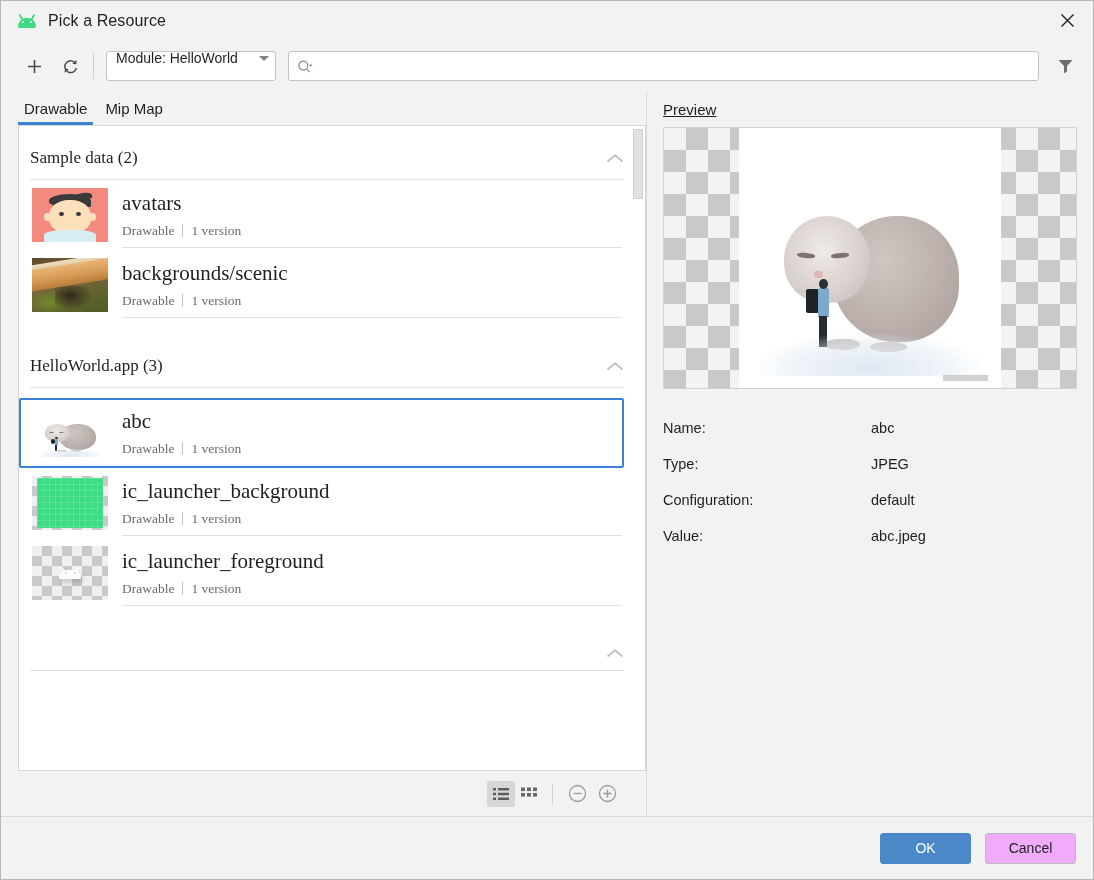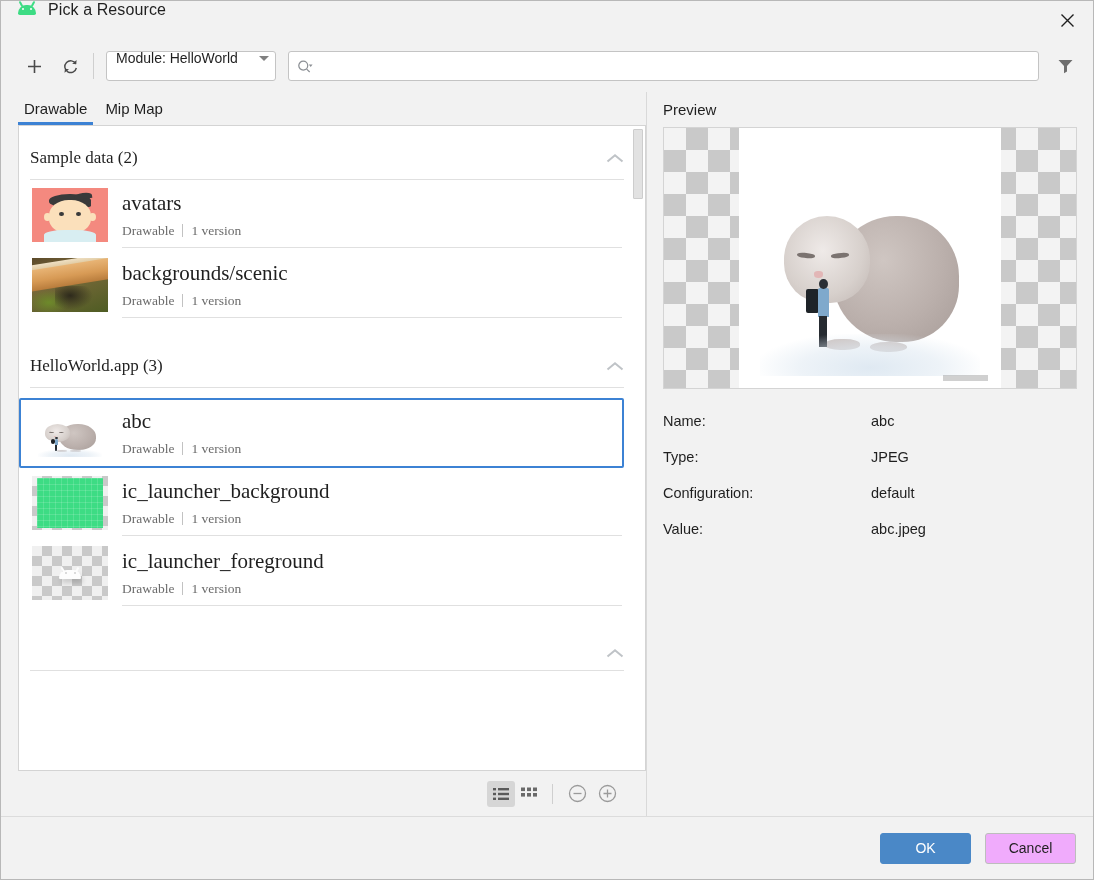--- a/index.html
+++ b/index.html
@@ -13,21 +13,21 @@
   .dialog {
     position: relative;
     width: 1094px; height: 880px;
     background: #f2f2f2;
     border: 1px solid #b8b8b8;
     display: flex; flex-direction: column;
   }
   
   .titlebar {
     height: 39px; min-height: 39px;
-    display: flex; 
+    display: flex; align-items: center;
     padding: 0 0 0 16px;
     background: #f2f2f2;
   }
   .android-logo { width: 20px; height: 14px; position: relative; margin-right: 11px; flex: none; }
   .android-logo .body {
     position: absolute; left: 1px; top: 4px; width: 18px; height: 10px;
     background: #3ddc84; border-radius: 9px 9px 2px 2px;
   }
   .android-logo .ant1, .android-logo .ant2 {
     position: absolute; width: 2px; height: 6px; background: #3ddc84; border-radius: 1px;
@@ -165,34 +165,34 @@
   .vbtn.active { background: #d6d6d6; }
   .vbtn-sep { width: 1px; height: 20px; background: #cfcfcf; margin: 0 9px; }
   .zbtn { width: 30px; height: 26px; display:flex; align-items:center; justify-content:center;
           cursor: pointer; color: #9a9a9a; }
 
   
   .right-pane {
     flex: 1; display: flex; flex-direction: column; min-width: 0;
     border-left: 1px solid #d9d9d9; padding: 0 16px 0 16px; background: #f2f2f2;
   }
-  .preview-label { font-size: 15px; color: #1f1f1f; margin: 9px 0 9px 0; }
+  .preview-label { font-size: 15px; color: #1f1f1f; margin: 9px 0 9px 0; text-decoration: underline; }
   .preview-box {
     height: 262px; border: 1px solid #d4d4d4; position: relative; overflow: hidden;
     background-image:
       linear-gradient(45deg, #c9c9c9 25%, transparent 25%, transparent 75%, #c9c9c9 75%),
       linear-gradient(45deg, #c9c9c9 25%, transparent 25%, transparent 75%, #c9c9c9 75%);
     background-size: 44px 44px;
     background-position: 0 0, 22px 22px;
     background-color: #f3f3f3;
     display: flex; align-items: center; justify-content: center;
   }
   .preview-img { width: 262px; height: 262px; position: relative; background: #fff; overflow: hidden; }
 
-  .props { margin-top: 24px; }
+  .props { margin-top: 31px; }
   .prop-row { display: flex; margin-bottom: 20px; font-size: 14.5px; }
   .prop-key { width: 208px; color: #1f1f1f; flex: none; }
   .prop-val { color: #1f1f1f; }
 
   
   .footer {
     height: 63px; min-height: 63px; border-top: 1px solid #dcdcdc;
     display: flex; align-items: center; justify-content: flex-end;
     padding-right: 17px; gap: 14px; background: #f2f2f2;
   }

